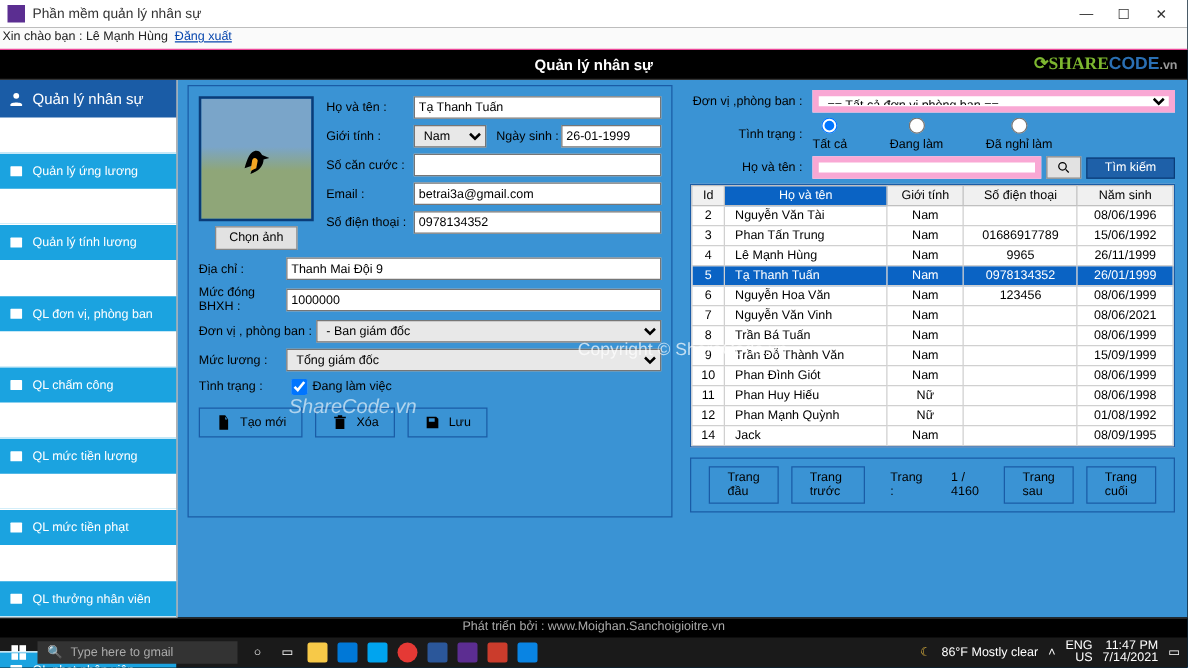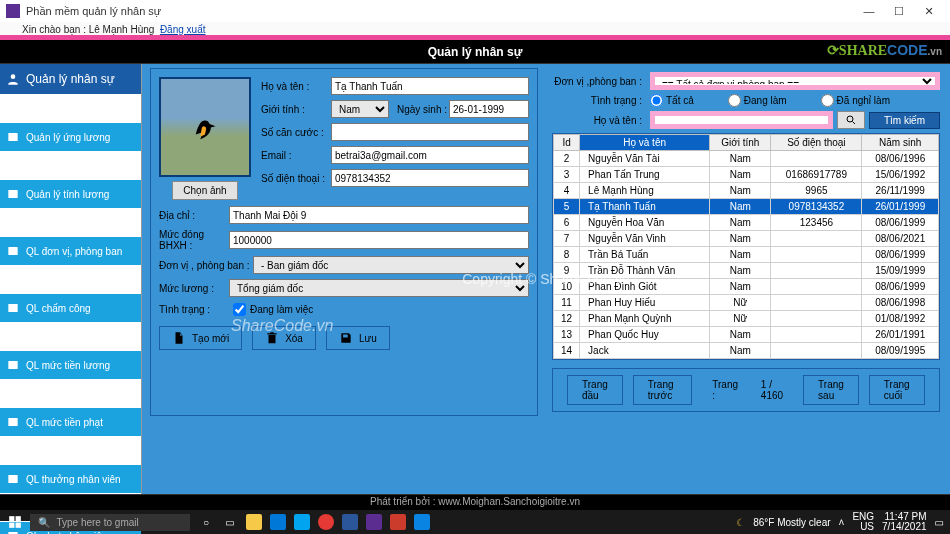--- a/index.html
+++ b/index.html
@@ -3,21 +3,21 @@
 <meta charset="utf-8">
 <style>
 * { box-sizing: border-box; margin: 0; padding: 0; font-family: "Segoe UI", Tahoma, sans-serif; }
 html, body { width: 950px; height: 534px; overflow: hidden; background: #000; }
 
 .titlebar { height: 22px; background: #fff; display: flex; align-items: center; padding: 0 6px; font-size: 11px; color: #333; }
 .titlebar .app-icon { width: 14px; height: 14px; background: #5b2e91; margin-right: 6px; }
 .titlebar .controls { margin-left: auto; display: flex; }
 .titlebar .controls div { width: 30px; text-align: center; cursor: pointer; }
 
-.greetbar { height: 18px; background: #fafafa; font-size: 10px; color: #222; padding: 2px 22px; border-bottom: 5px solid #ec4899; }
+.greetbar { height: 18px; background: #fafafa; font-size: 10px; color: #222; padding: 2px 2px; border-bottom: 1px solid #ec4899; }
 .greetbar a { color: #0645ad; text-decoration: underline; cursor: pointer; }
 
 .header { height: 24px; background: #000; color: #fff; display: flex; align-items: center; justify-content: center; font-size: 12px; font-weight: 600; border-bottom: 1px solid #333; position: relative; }
 .logo { position: absolute; right: 8px; top: 2px; font-size: 14px; font-weight: bold; }
 .logo .s1 { color: #7db72f; font-family: Liberation Serif, serif; } .logo .s2 { color: #2a6fb3; } .logo .sv { color: #999; font-size: 10px; }
 
 .main { display: flex; height: 430px; background: #3a93d4; }
 .sidebar { width: 142px; background: #fff; border-right: 1px solid #999; display: flex; flex-direction: column; }
 .sidebar .nav-head { background: #1a5ca6; color: #fff; font-size: 12px; padding: 8px 6px; display: flex; align-items: center; gap: 6px; }
 .sidebar .nav-item { background: #1ba3e0; color: #fff; font-size: 10px; padding: 7px 6px; border-top: 1px solid #fff; display: flex; align-items: center; gap: 6px; cursor: pointer; margin-top: 28px; }
@@ -47,21 +47,21 @@
 .checkbox-row { display: flex; align-items: center; font-size: 10px; gap: 4px; margin-top: 6px; }
 
 .action-bar { display: flex; gap: 10px; margin-top: 10px; }
 .action-btn { display: flex; align-items: center; gap: 6px; border: 1px solid #1a5ca6; background: #3a93d4; color: #000; padding: 4px 12px; font-size: 10px; cursor: pointer; }
 .action-btn svg { width: 14px; height: 14px; fill: #000; }
 
 .filter-row { display: flex; align-items: center; font-size: 10px; color: #000; margin-bottom: 4px; gap: 4px; }
 .filter-row label { width: 90px; text-align: right; margin-right: 4px; }
 .filter-row select, .filter-row input[type=text] { flex: 1; height: 18px; font-size: 10px; border: 5px solid #f9a8d4; background: #fff; padding: 1px 3px; }
 .radio-group { display: flex; gap: 30px; flex: 1; align-items: center; }
-.radio-group label { width: auto; text-align: left; display: flex; align-items: center; gap: 3px; }
+.radio-group label { width: auto; text-align: left; display: flex; align-items: center; gap: 3px; flex-direction: column; }
 .search-btn { width: 28px; height: 18px; background: #e2e2e2; border: 1px solid #888; display: flex; align-items: center; justify-content: center; cursor: pointer; }
 .search-btn svg { width: 12px; height: 12px; fill: #000; }
 .tk-btn { background: #1e60a8; color: #fff; border: 1px solid #0a3c78; font-size: 10px; padding: 2px 14px; cursor: pointer; }
 
 .table-wrap { border: 1px solid #1a5ca6; background: #fff; font-size: 10px; max-height: 240px; overflow: hidden; }
 table { width: 100%; border-collapse: collapse; }
 th { background: #f0f0f0; border: 1px solid #c0c0c0; padding: 2px 4px; font-weight: normal; color: #000; font-size: 10px; }
 td { border: 1px solid #d0d0d0; padding: 2px 4px; text-align: center; color: #000; }
 td.left { text-align: left; padding-left: 8px; }
 tr.sel td { background: #0a63c4; color: #fff; }
@@ -406,27 +406,20 @@
                   <td>08/06/1998</td>
                 </tr>
                 <tr>
                   <td>12</td>
                   <td class="left">Phan Mạnh Quỳnh</td>
                   <td>Nữ</td>
                   <td></td>
                   <td>01/08/1992</td>
                 </tr>
                 <tr>
-                  <td>13</td>
-                  <td class="left">Phan Quốc Huy</td>
-                  <td>Nam</td>
-                  <td></td>
-                  <td>26/01/1991</td>
-                </tr>
-                <tr>
                   <td>14</td>
                   <td class="left">Jack</td>
                   <td>Nam</td>
                   <td></td>
                   <td>08/09/1995</td>
                 </tr>
               </tbody>
           </table>
         </div>
 

